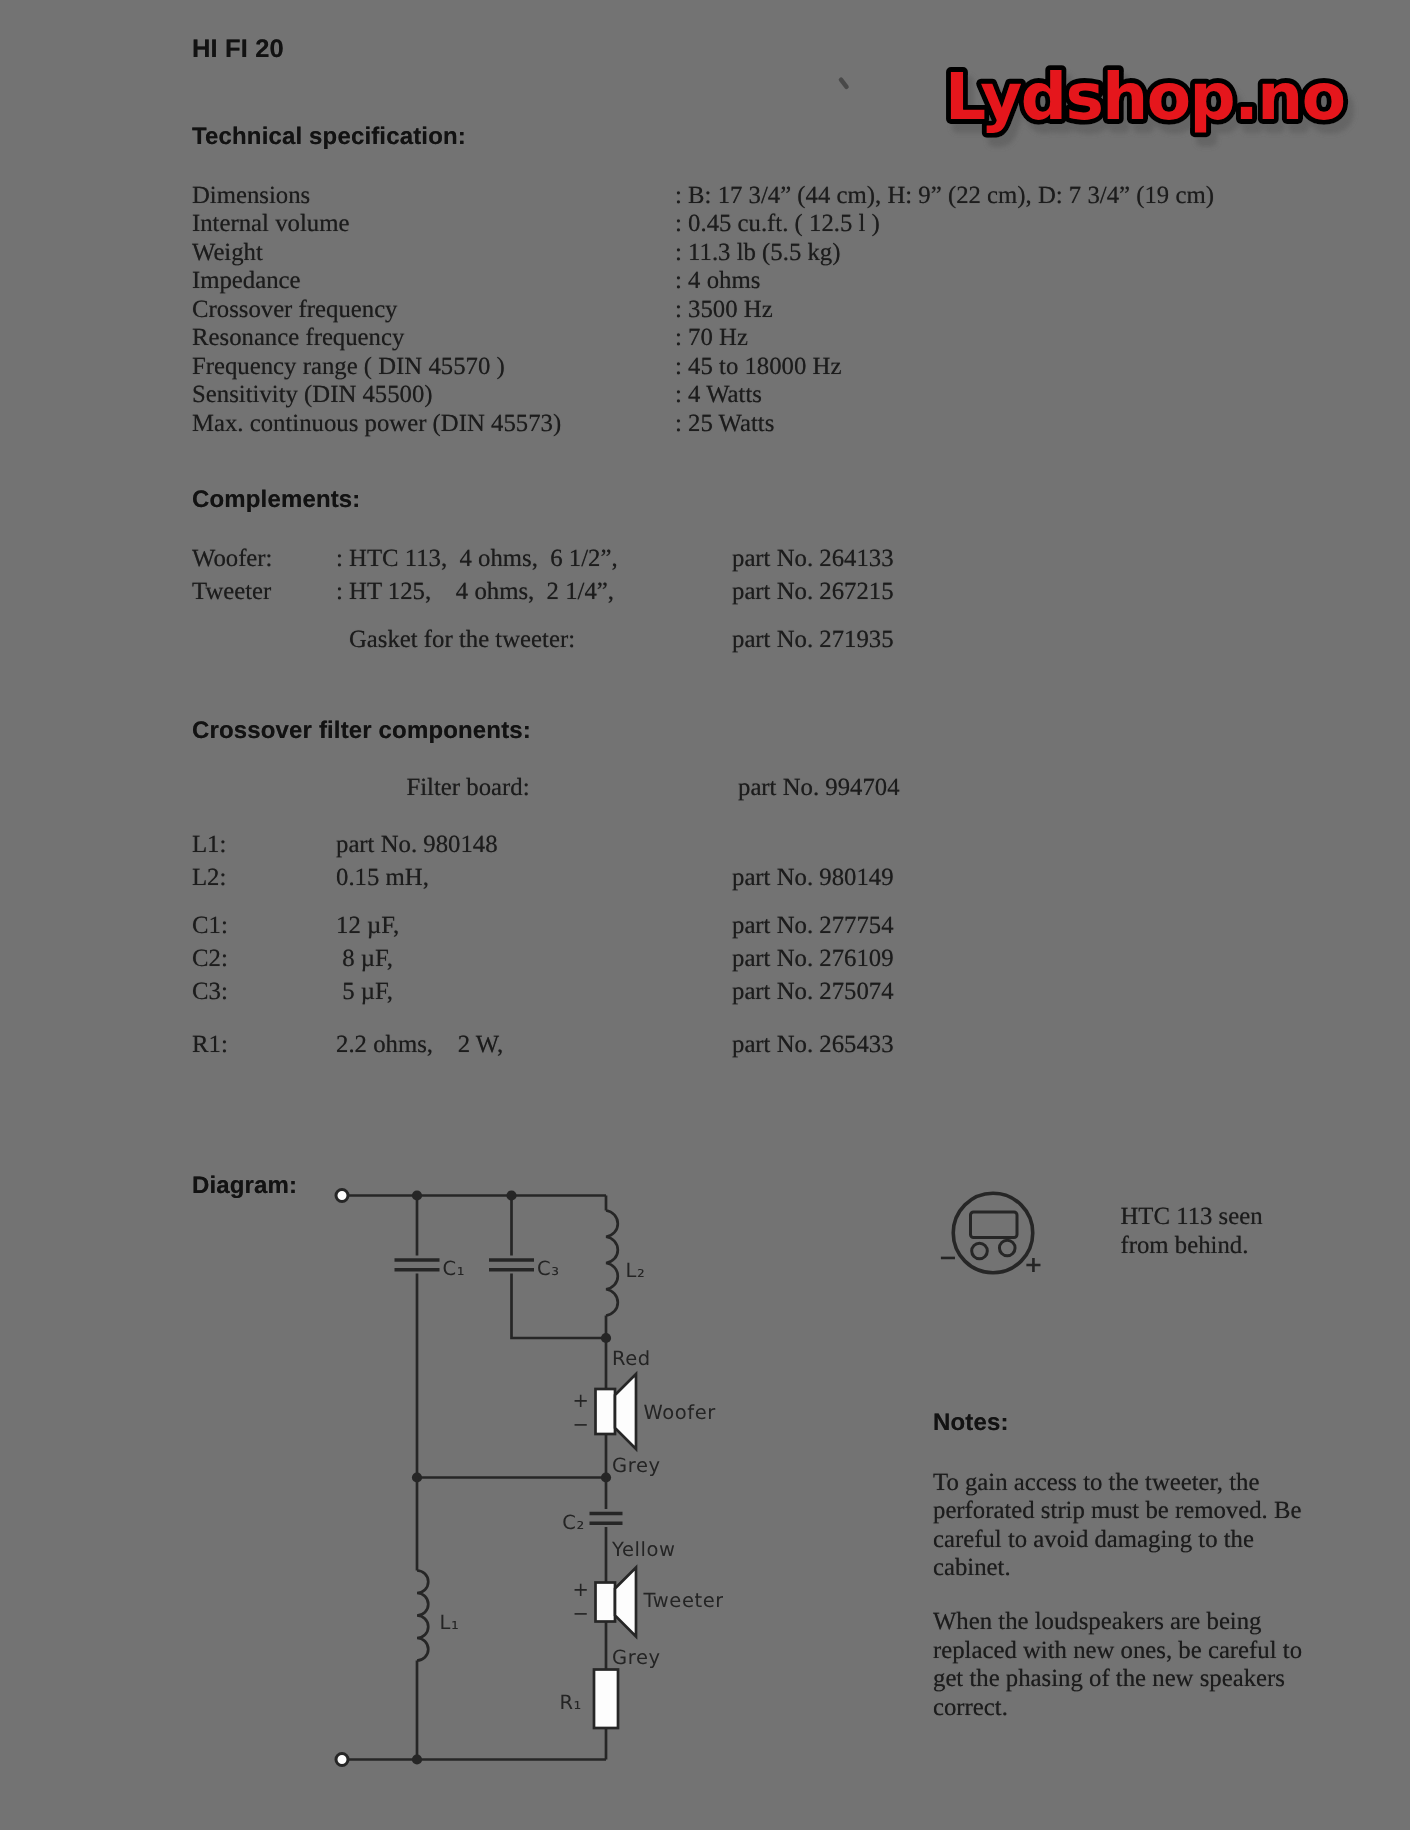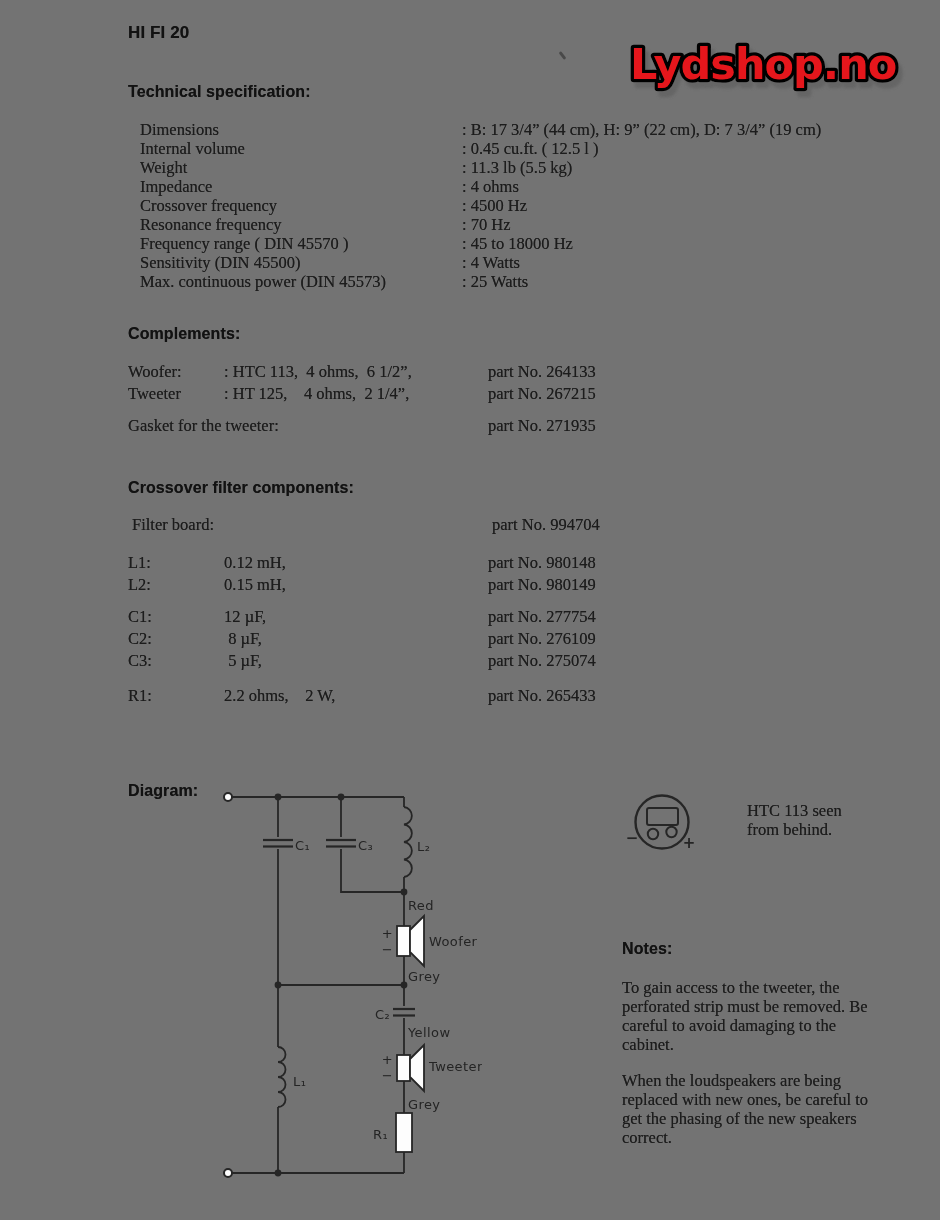--- a/index.html
+++ b/index.html
@@ -16,21 +16,21 @@
   }
   .doc-title{font-size:17px;}
   .body-serif{font-size:16.5px;text-shadow:0 0 .45px rgba(10,10,10,.6);}
   .srow{display:flex;line-height:19px;}
   .sl{width:322px;flex:none;}
   .sv{white-space:pre;}
   .crow{display:flex;line-height:22px;}
   .cl{width:96px;flex:none;}
   .cs{width:264px;flex:none;white-space:pre;}
   .cp{white-space:pre;}
-  .wide-label{width:360px;flex:none;}
+  .wide-label{width:360px;flex:none;text-align:center;}
   .notes-para{width:262px;line-height:19px;margin:0;}
   .caption-line{line-height:19px;}
   .logo-text{
     font-family:"DejaVu Sans",sans-serif;font-weight:700;font-size:43px;
     letter-spacing:-1px;fill:#e5191a;stroke:#000;stroke-width:6.5px;
     paint-order:stroke;stroke-linejoin:round;
   }
   .stray{
     width:3px;height:9px;background:#424242;border-radius:2px;
     transform:rotate(-38deg);opacity:.85;
@@ -62,40 +62,40 @@
         <feDropShadow dx="4" dy="6" stdDeviation="1.6" flood-color="#5a5a5a" flood-opacity="0.55"></feDropShadow>
       </filter>
     </defs>
     <text x="10" y="53" class="logo-text" filter="url(#lshadow)">Lydshop.no</text>
   </svg>
 
   <div class="abs stray" style="left:561px;top:51px;"></div>
 
   <div class="abs h" style="left:128px;top:82px;">Technical specification:</div>
 
-  <div class="abs body-serif" style="left:128px;top:120px;margin-left:12px;">
+  <div class="abs body-serif" style="left:128px;top:120px;">
     <div class="srow">
         <span class="sl">Dimensions</span>
         <span class="sv">: B: 17 3/4” (44 cm), H: 9” (22 cm), D: 7 3/4” (19 cm)</span>
       </div>
     <div class="srow">
         <span class="sl">Internal volume</span>
         <span class="sv">: 0.45 cu.ft. ( 12.5 l )</span>
       </div>
     <div class="srow">
         <span class="sl">Weight</span>
         <span class="sv">: 11.3 lb (5.5 kg)</span>
       </div>
     <div class="srow">
         <span class="sl">Impedance</span>
         <span class="sv">: 4 ohms</span>
       </div>
     <div class="srow">
         <span class="sl">Crossover frequency</span>
-        <span class="sv">: 4500 Hz</span>
+        <span class="sv">: 3500 Hz</span>
       </div>
     <div class="srow">
         <span class="sl">Resonance frequency</span>
         <span class="sv">: 70 Hz</span>
       </div>
     <div class="srow">
         <span class="sl">Frequency range ( DIN 45570 )</span>
         <span class="sv">: 45 to 18000 Hz</span>
       </div>
     <div class="srow">
@@ -131,21 +131,20 @@
   <div class="abs h" style="left:128px;top:478px;">Crossover filter components:</div>
 
   <div class="abs body-serif crow" style="left:132px;top:514px;">
     <span class="wide-label">Filter board:</span>
     <span class="cp">part No. 994704</span>
   </div>
 
   <div class="abs body-serif" style="left:128px;top:552px;">
     <div class="crow">
         <span class="cl">L1:</span>
-        <span class="cs">0.12 mH,</span>
         <span class="cp">part No. 980148</span>
       </div>
     <div class="crow">
         <span class="cl">L2:</span>
         <span class="cs">0.15 mH,</span>
         <span class="cp">part No. 980149</span>
       </div>
   </div>
 
   <div class="abs body-serif" style="left:128px;top:606px;">

